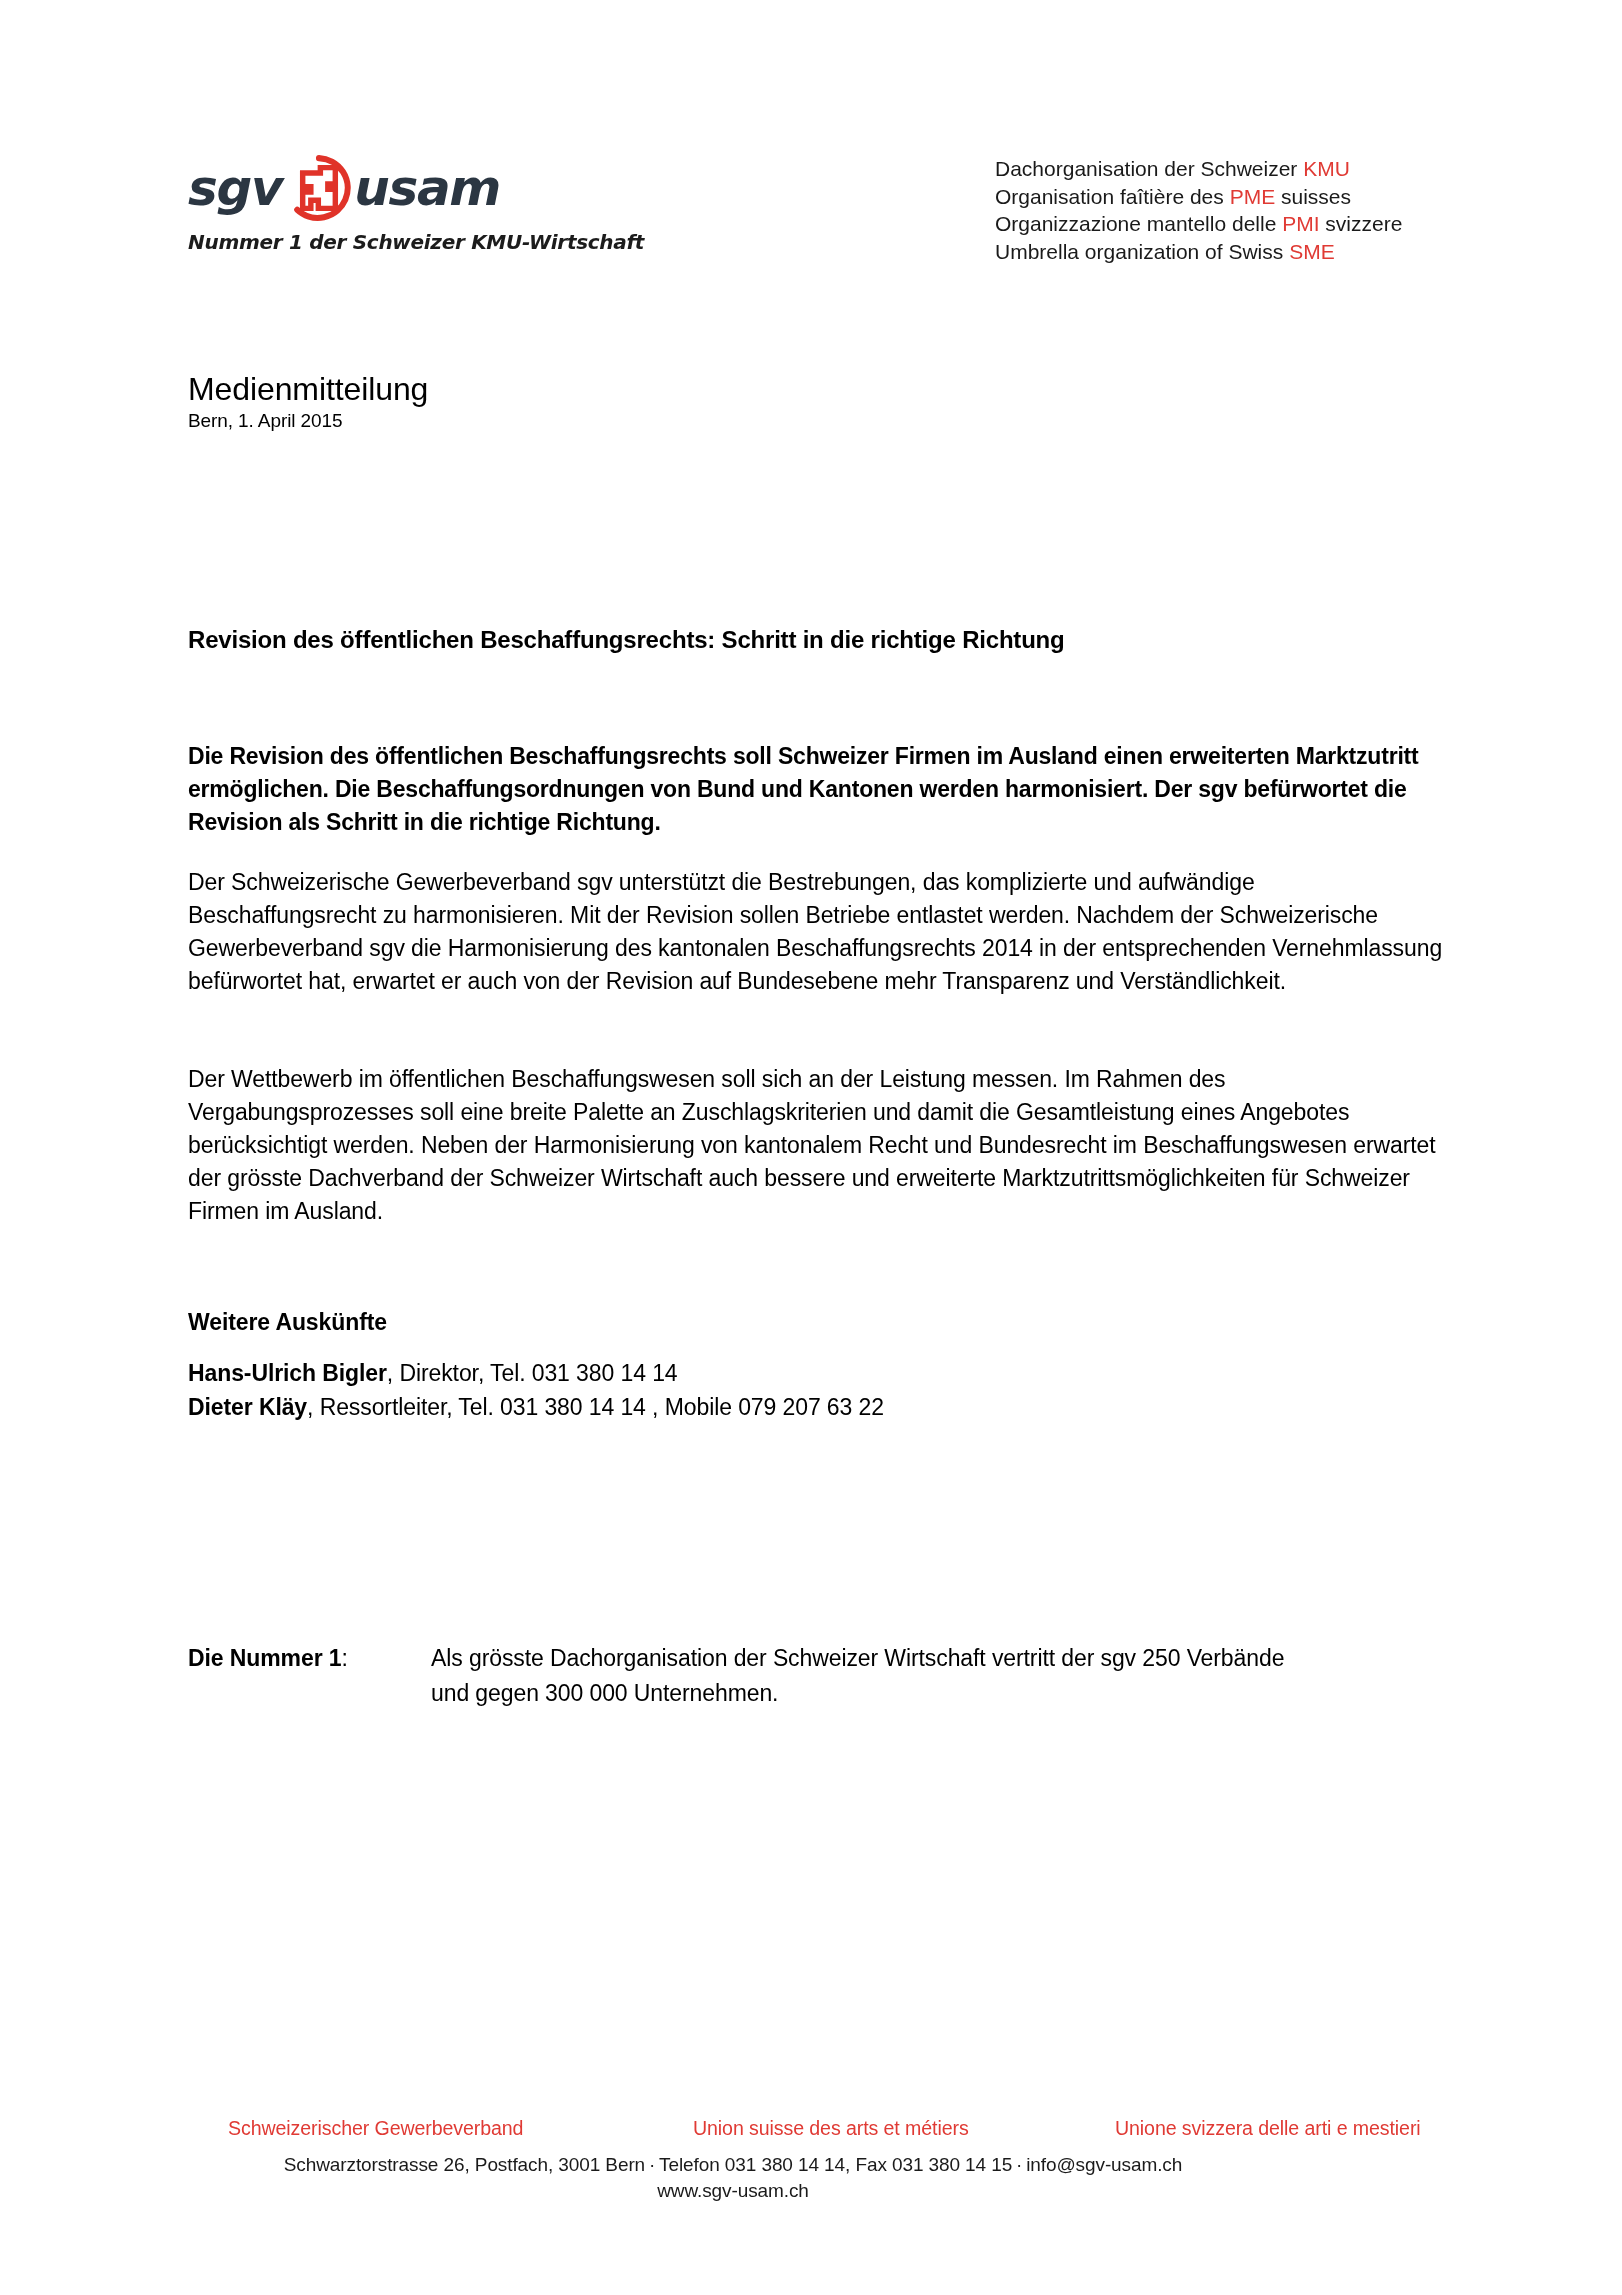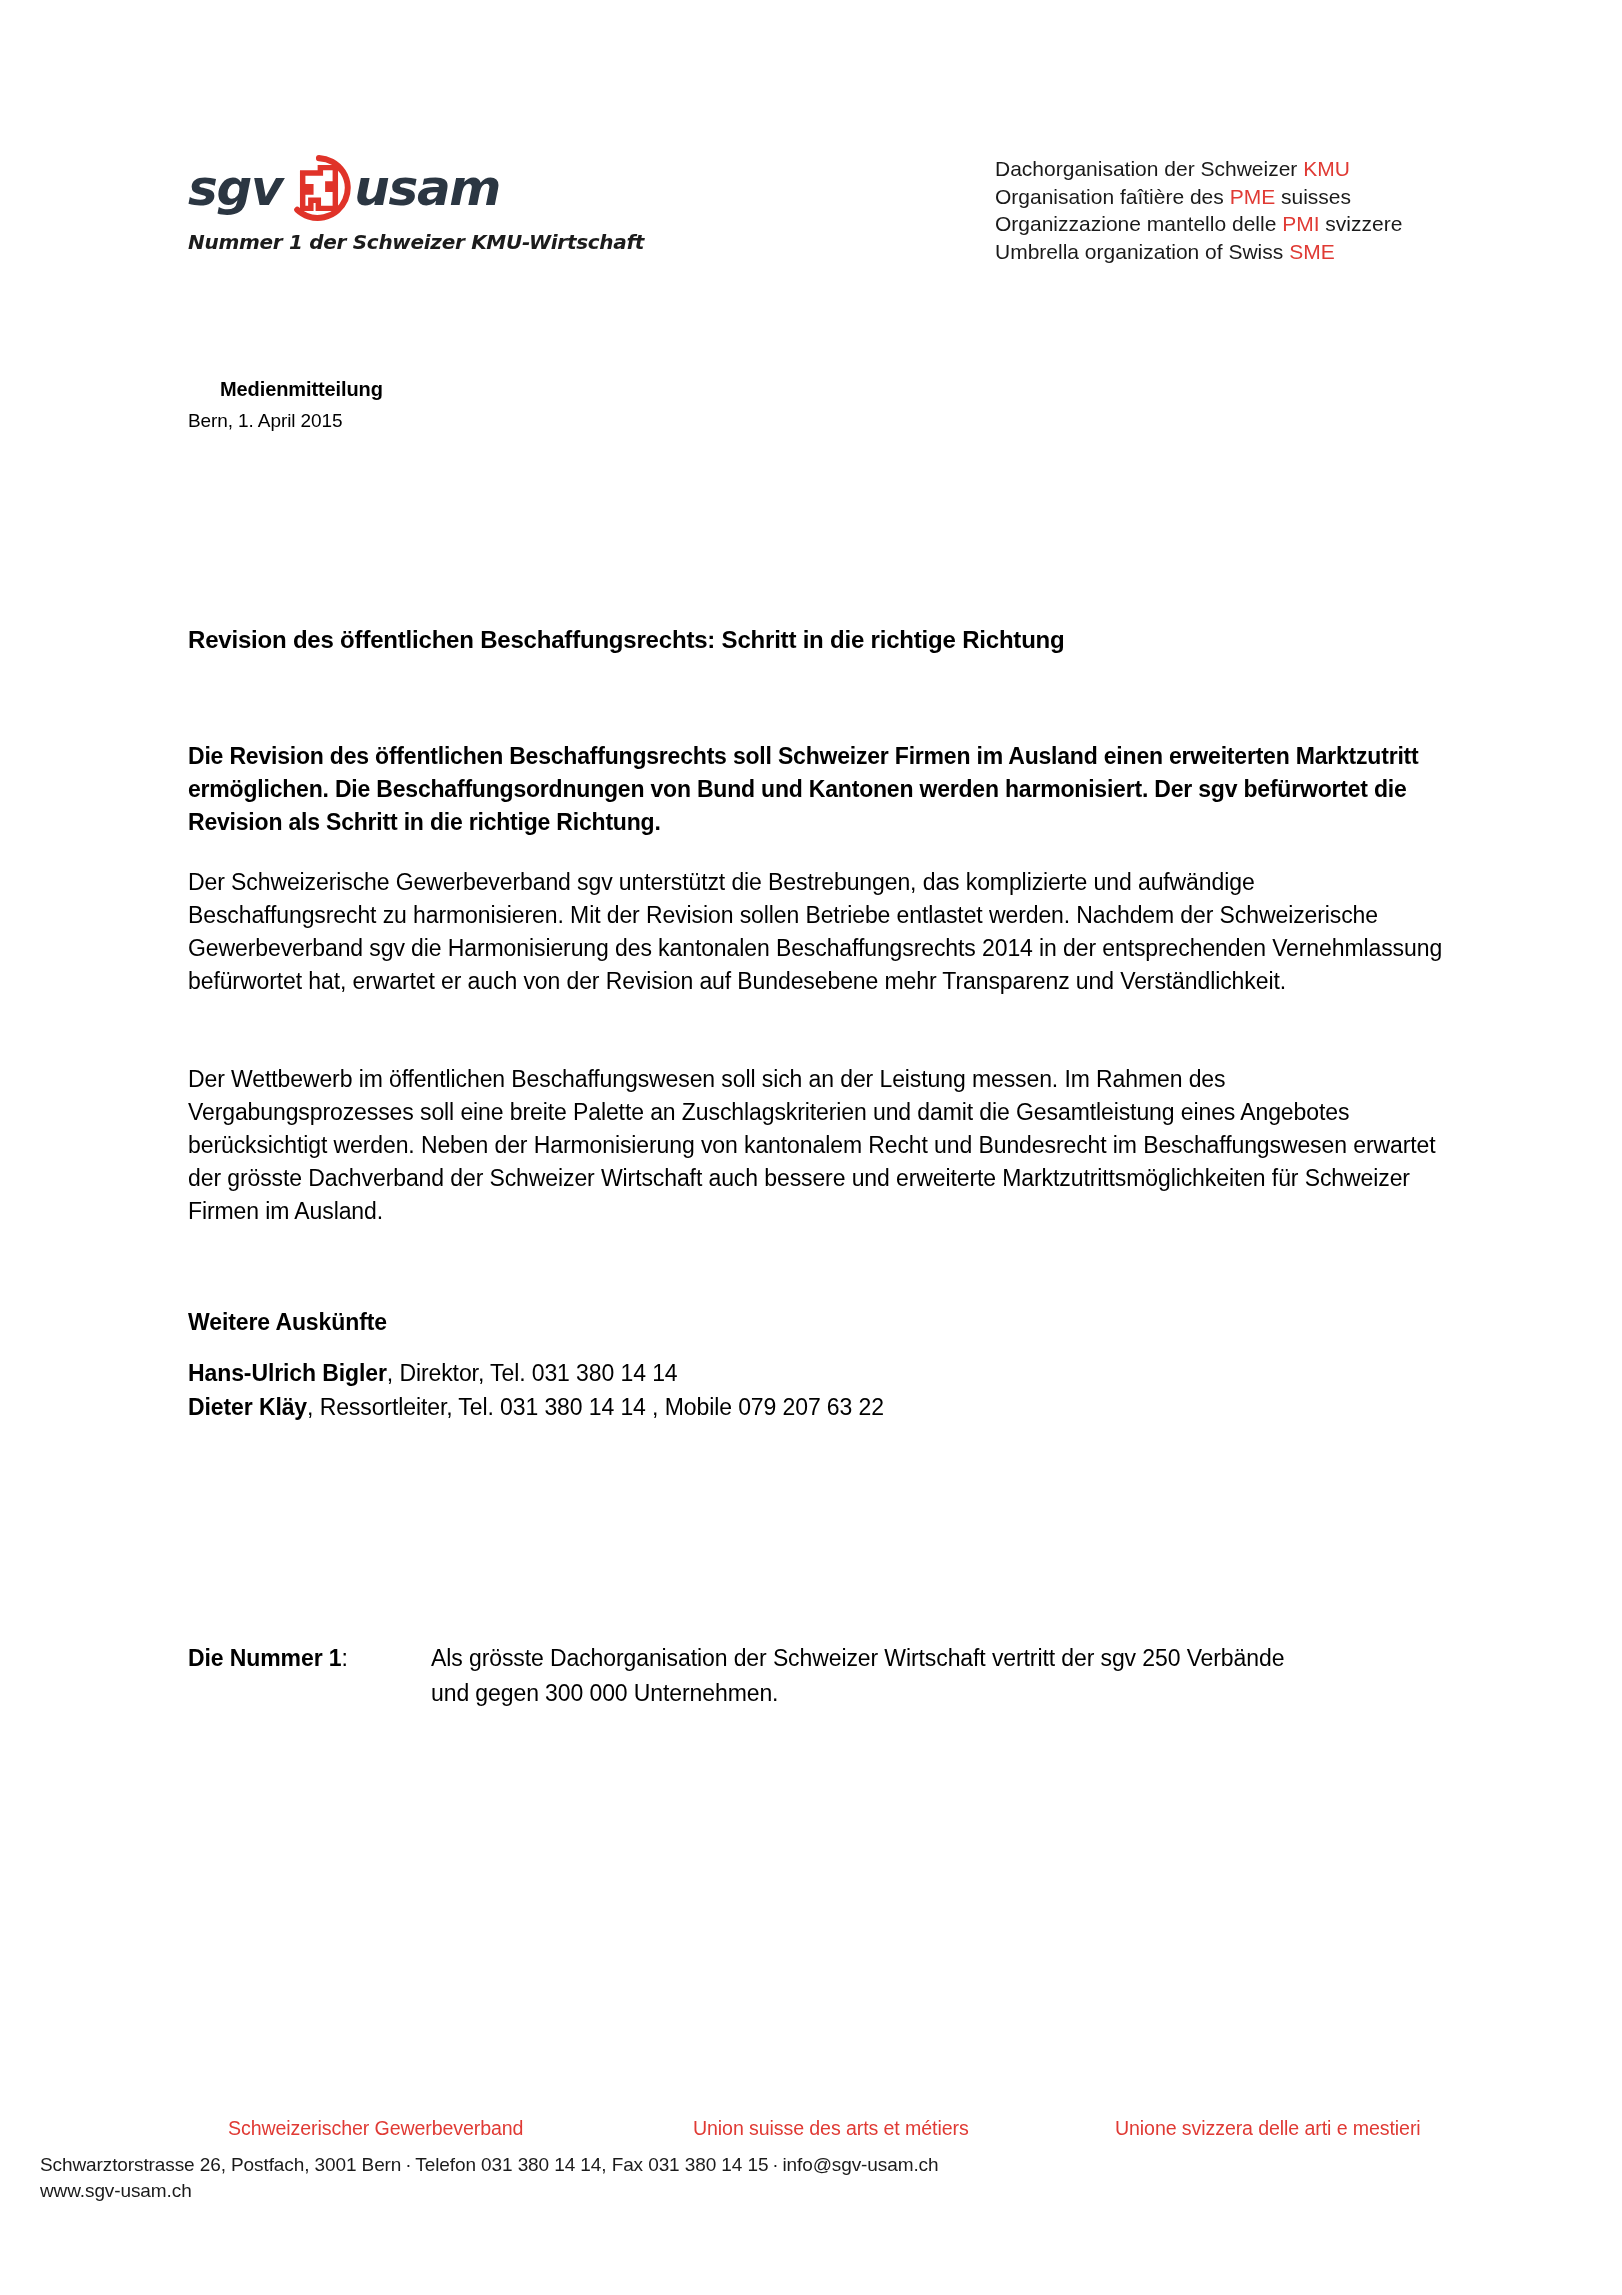--- a/index.html
+++ b/index.html
@@ -87,25 +87,24 @@
     width: 1247px;
   }
 
   .meta {
     position: absolute;
     top: 374px;
     left: 0;
     width: 100%;
   }
   .meta-kind {
-    font-size: 20px;
-    font-weight: 700;
+    font-size: 32px;
+    font-weight: 400;
     line-height: 31px;
     letter-spacing: -0.1px;
-    margin-left: 32px;
   }
   .meta-place {
     font-size: 19px;
     line-height: 31px;
     letter-spacing: -0.1px;
   }
 
   .headline {
     position: absolute;
     top: 605px;
@@ -200,20 +199,21 @@
   }
   .footer-orgs .org-de { flex: 0 0 465px; }
   .footer-orgs .org-fr { flex: 0 0 422px; }
   .footer-orgs .org-it { flex: 1 1 auto; }
 
   .footer-address {
     position: absolute;
     left: 0;
     top: 73px;
     width: 1386px;
+    text-align: center;
     font-size: 19px;
     line-height: 26px;
     color: #1a1a1a;
     letter-spacing: -0.1px;
   }
   .footer-address .sep { padding: 0 3.9px; }
 </style>
 </head>
 <body>
 

